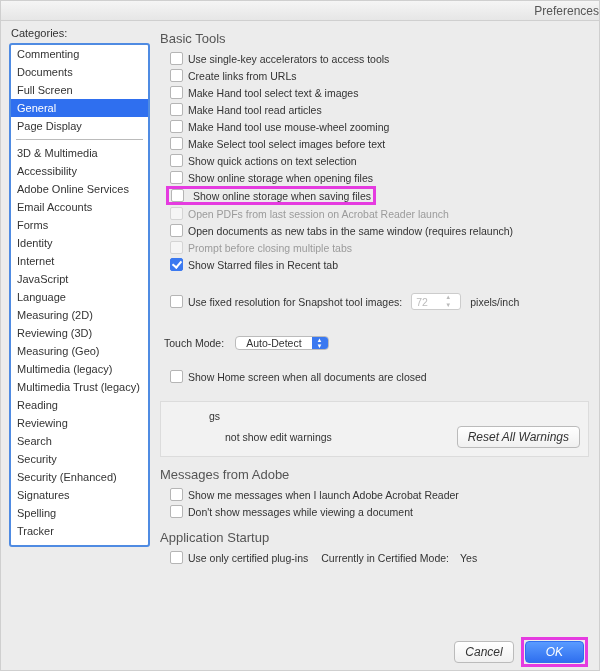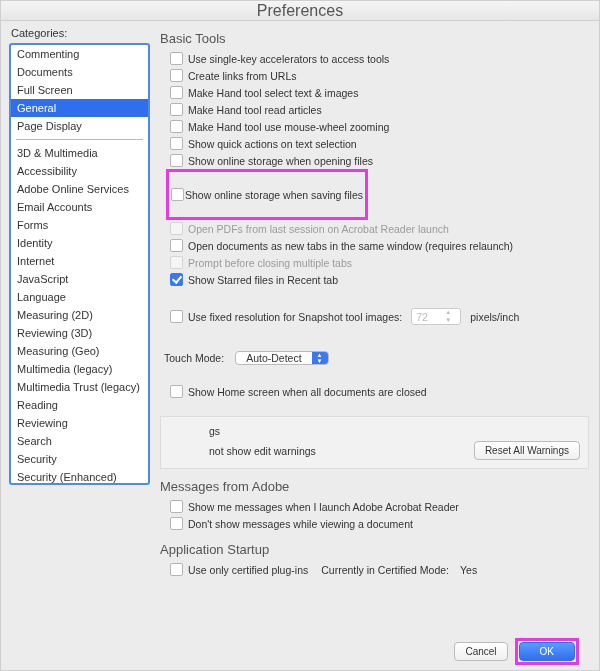--- a/index.html
+++ b/index.html
@@ -24,41 +24,41 @@
     background: var(--bg);
   }
   .window {
     width: 600px; height: 671px;
     position: relative;
     background: var(--bg);
     border: 1px solid var(--border);
   }
   .titlebar {
     height: 20px;
-    text-align: center;
+    text-align: right;
     line-height: 20px;
-    font-size: 16px;
+    font-size: 12px;
     color: #555;
     background: linear-gradient(#f5f5f5, #e6e6e6);
     border-bottom: 1px solid var(--border);
   }
   .content {
     display: flex;
     height: 616px;
   }
   .left {
     width: 155px;
     padding: 6px 6px 6px 8px;
   }
   .left-label { margin: 0 0 4px 2px; }
   .cat-box {
     border: 2px solid var(--outline-blue);
     border-radius: 3px;
     background: #fff;
-    height: 442px;
+    height: 504px;
     overflow: hidden;
   }
   .cat-item {
     padding: 2px 6px;
     line-height: 14px;
     white-space: nowrap;
     cursor: default;
   }
   .cat-item.selected {
     background: var(--sel-blue);
@@ -107,24 +107,24 @@
     position: absolute;
     left: 3px; top: 0px;
     width: 4px; height: 7px;
     border: solid #fff;
     border-width: 0 2px 2px 0;
     transform: rotate(40deg);
   }
   .hl {
     border: 3px solid var(--highlight);
     margin: -2px -4px;
-    padding: 16px 2px;
+    padding: 0px 2px;
     display: flex;
     align-items: center;
-    gap: 1px;
+    gap: 9px;
   }
   .num-input {
     display: inline-flex;
     align-items: center;
     border: 1px solid #ccc;
     border-radius: 3px;
     background: #fff;
     height: 17px;
     width: 50px;
     margin: 8px 4px;
@@ -163,39 +163,40 @@
     border: 1px solid #dcdcdc;
     padding: 6px 8px;
     position: relative;
   }
   .float-panel .row { justify-content: flex-start; }
   .btn {
     background: linear-gradient(#ffffff, #f0f0f0);
     border: 1px solid #bbb;
     border-radius: 4px;
     padding: 3px 10px;
-    font-size: 10px;
+    font-size: 12px;
     cursor: default;
     white-space: nowrap;
+    font-style: italic;
   }
   .btn.primary {
     background: linear-gradient(#5a9bff, #2f6fef);
     color: #fff;
     border-color: #2f6fef;
     padding: 3px 20px;
   }
   .footer {
     position: absolute;
     bottom: 2px; left: 0; right: 0;
     height: 34px;
     display: flex;
     justify-content: flex-end;
     align-items: center;
     gap: 7px;
-    padding: 0 20px;
+    padding: 0 11px;
     border-top: 1px solid transparent;
   }
   .ok-hl {
     border: 3px solid var(--highlight);
     padding: 1px;
     display: inline-flex;
   }
 </style>
 </head>
 <body>
@@ -260,20 +261,24 @@
           <div class="row">
             <span class="cb"></span>
             <span>Make Hand tool read articles</span>
           </div>
           <div class="row">
             <span class="cb"></span>
             <span>Make Hand tool use mouse-wheel zooming</span>
           </div>
           <div class="row">
             <span class="cb"></span>
+            <span>Make Select tool select images before text</span>
+          </div>
+          <div class="row">
+            <span class="cb"></span>
             <span>Show quick actions on text selection</span>
           </div>
           <div class="row">
             <span class="cb"></span>
             <span>Show online storage when opening files</span>
           </div>
           <div class="row">
             <span class="hl">
               <span class="cb"></span>
               <span>Show online storage when saving files</span>
@@ -328,21 +333,21 @@
           <span class="cb"></span>
           <span>Show Home screen when all documents are closed</span>
         </div>
       </div>
 
       <div class="float-panel">
         <div class="row">
           <span style="margin-left:40px;">gs</span>
         </div>
         <div class="row" style="justify-content:space-between;">
-          <span style="margin-left:40px;">not show edit warnings</span>
+          <span style="margin-left:56px;">not show edit warnings</span>
           <span class="btn">Reset All Warnings</span>
         </div>
       </div>
 
       <div class="section-title spaced">Messages from Adobe</div>
       <div class="opts" id="msg-opts">
           <div class="row">
             <span class="cb"></span>
             <span>Show me messages when I launch Adobe Acrobat Reader</span>
           </div>

